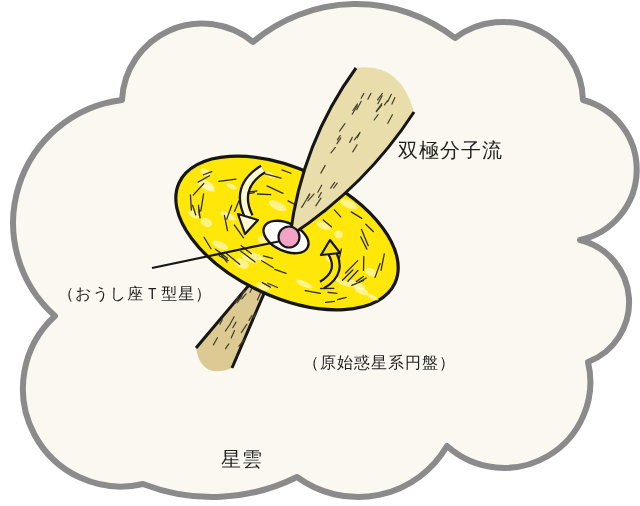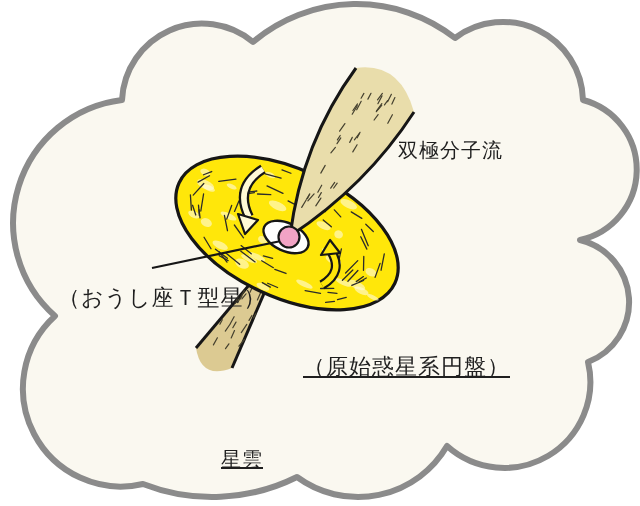--- a/index.html
+++ b/index.html
@@ -3,21 +3,21 @@
 <meta charset="utf-8">
 <style>
   html,body{margin:0;padding:0;}
   body{width:640px;height:506px;overflow:hidden;background:#fff;
        font-family:"Liberation Sans","DejaVu Sans",sans-serif;}
   .stage{position:relative;width:640px;height:506px;}
   .stage svg{position:absolute;left:0;top:0;}
   .lbl{position:absolute;color:#1f1f1f;line-height:1.15;white-space:nowrap;
        letter-spacing:1px;font-family:"Liberation Sans","DejaVu Sans",sans-serif;}
   .lbl-main{font-size:20px;}
-  .lbl-sub{font-size:22px;}
+  .lbl-sub{font-size:16px;}
 </style>
 </head>
 <body style="background: rgb(255, 255, 255);">
 
 <div class="stage">
 
   <svg width="640" height="506" viewBox="0 0 640 506">
 
     <path id="cloud" stroke-width="6" stroke-linejoin="round" stroke-linecap="round" d="M122,100
          A80,80 0 0 1 253,42
@@ -209,16 +209,16 @@
 
     <circle id="star" cx="289" cy="237" r="10.5" stroke-width="2.2" fill="#f2a3c5" stroke="#161616"></circle>
   </svg>
 
   <div class="lbl lbl-main" style="left:398px;top:139px;">双極分子流</div>
 
 
   <div class="lbl lbl-sub" style="left:58px;top:285px;">（おうし座Ｔ型星）</div>
 
 
-  <div class="lbl lbl-sub" style="left:303px;top:354px;text-decoration:underline;">（原始惑星系円盤）</div>
-
-  <div class="lbl lbl-main" style="left:221px;top:448px;text-decoration:underline;">星雲</div>
+  <div class="lbl lbl-sub" style="left:303px;top:354px;">（原始惑星系円盤）</div>
+
+  <div class="lbl lbl-main" style="left:221px;top:448px;">星雲</div>
 </div>
 
 </body></html>

